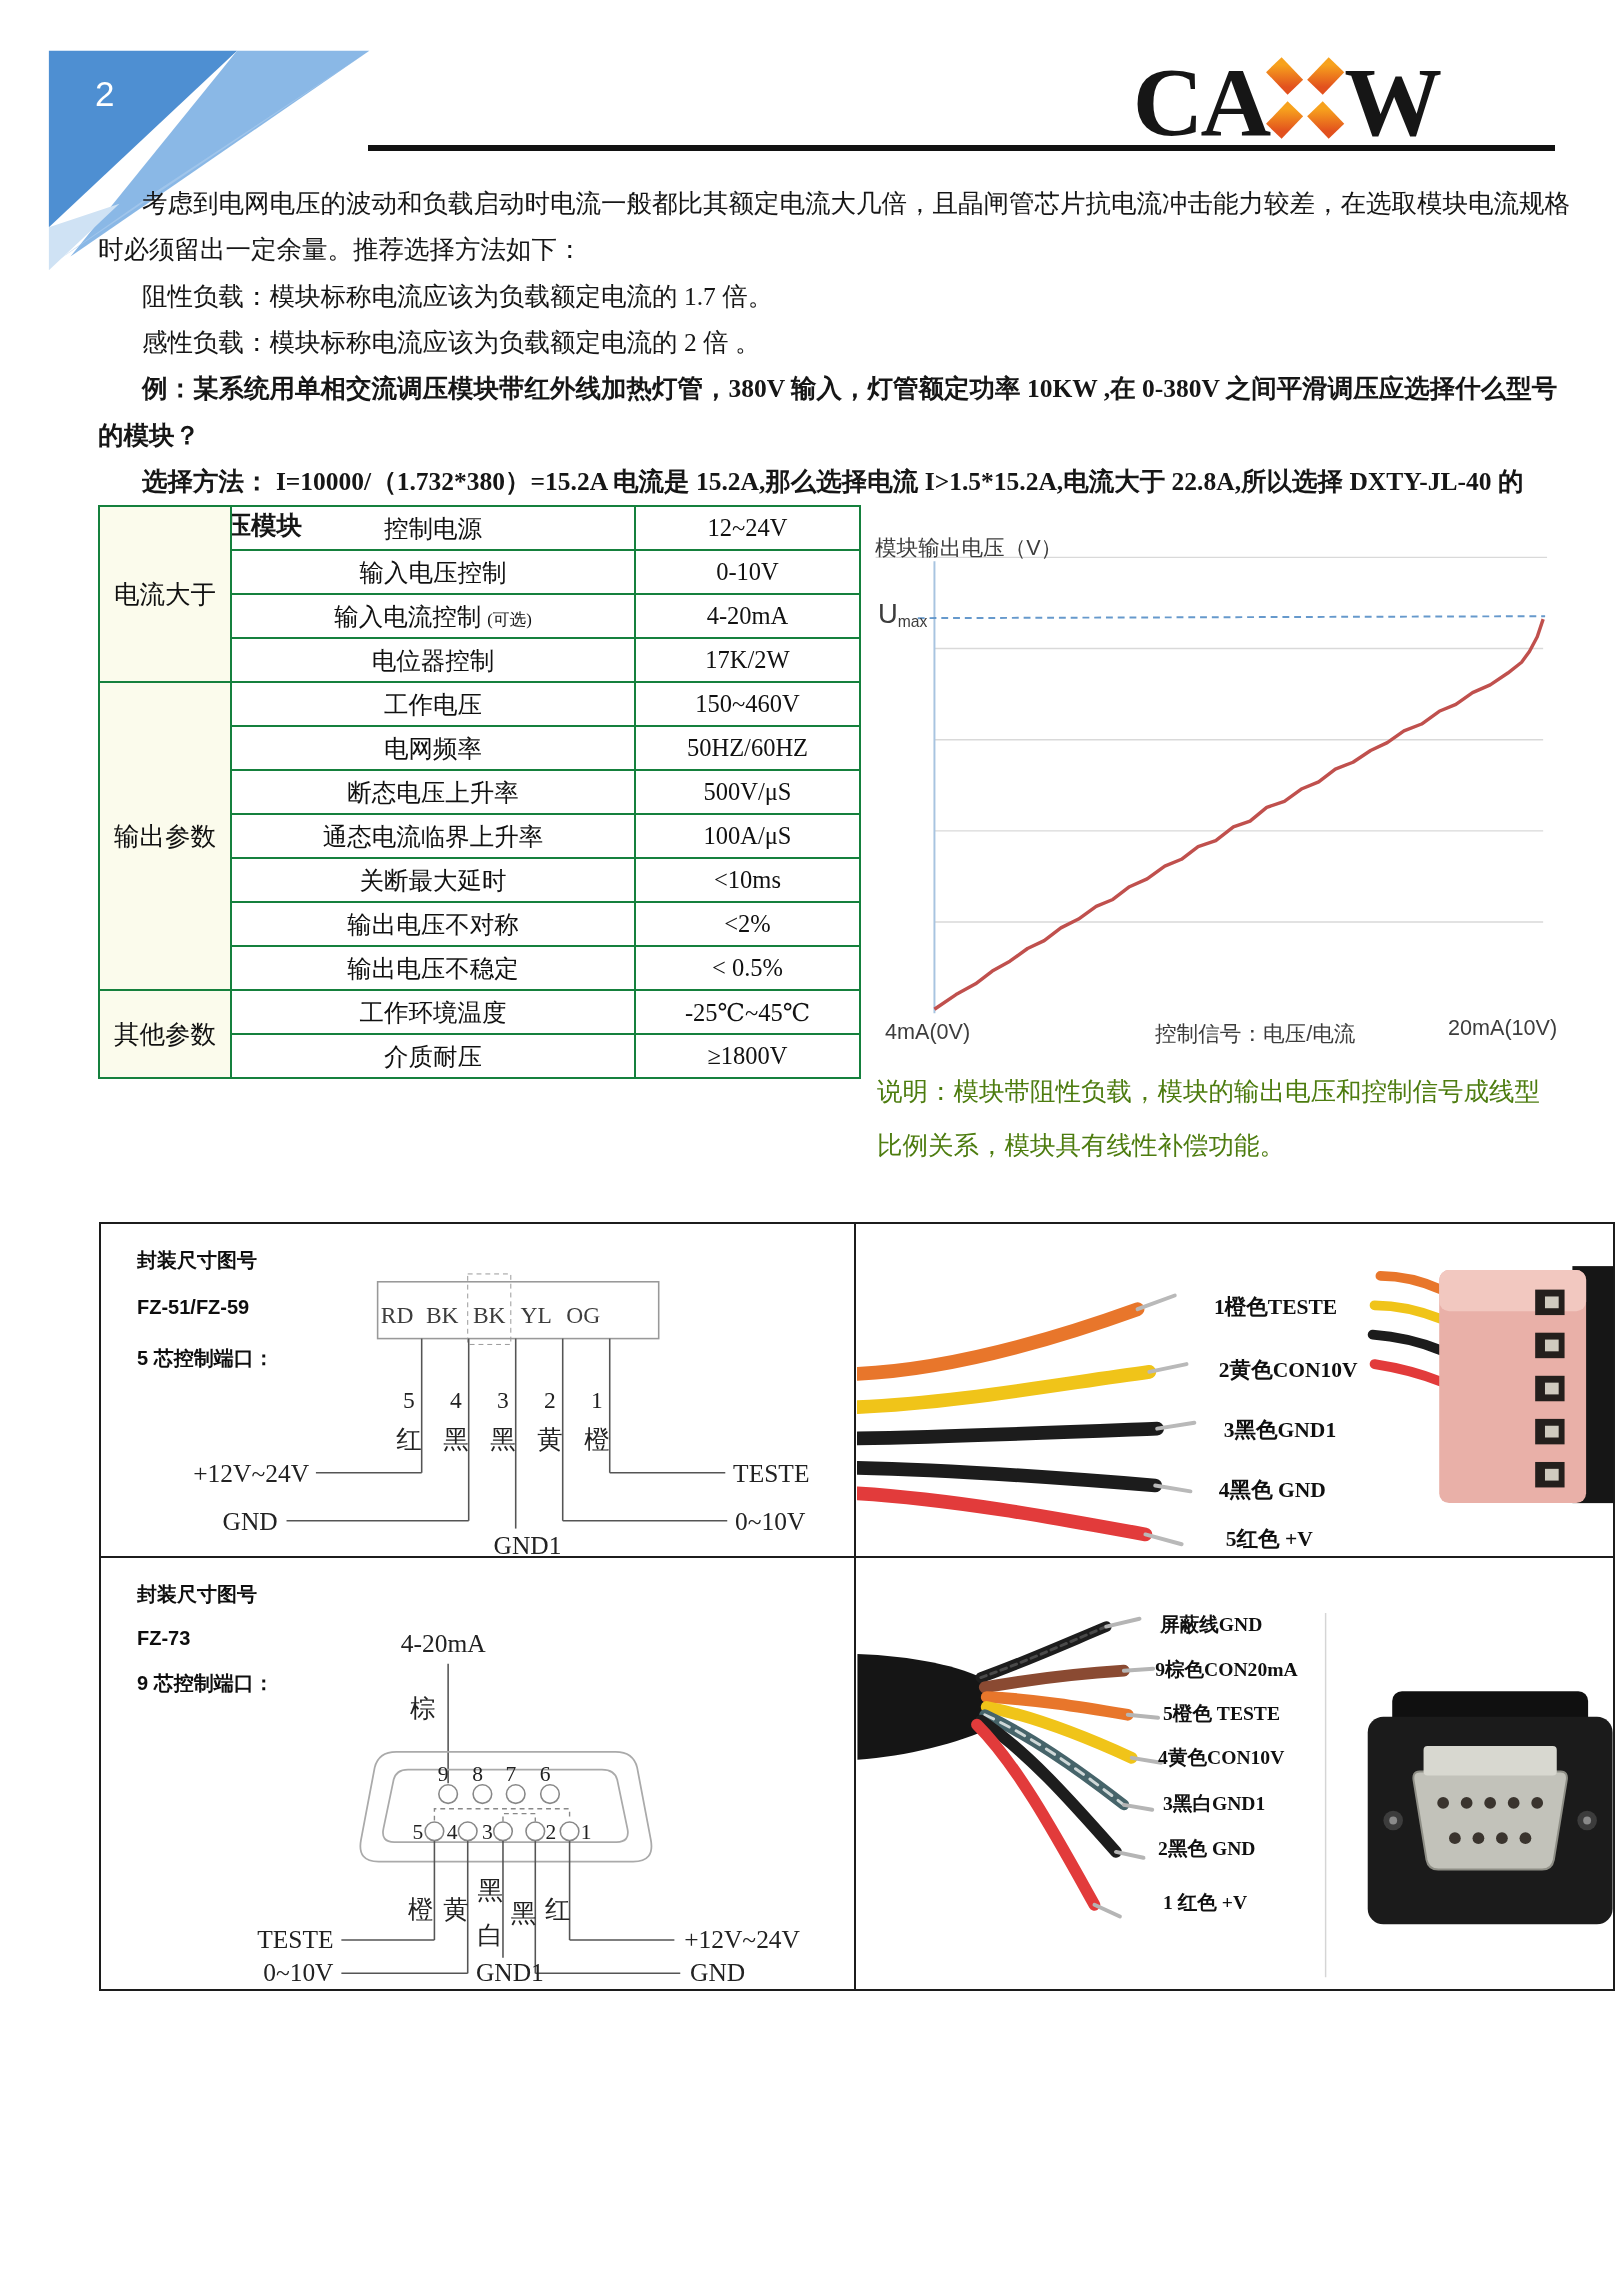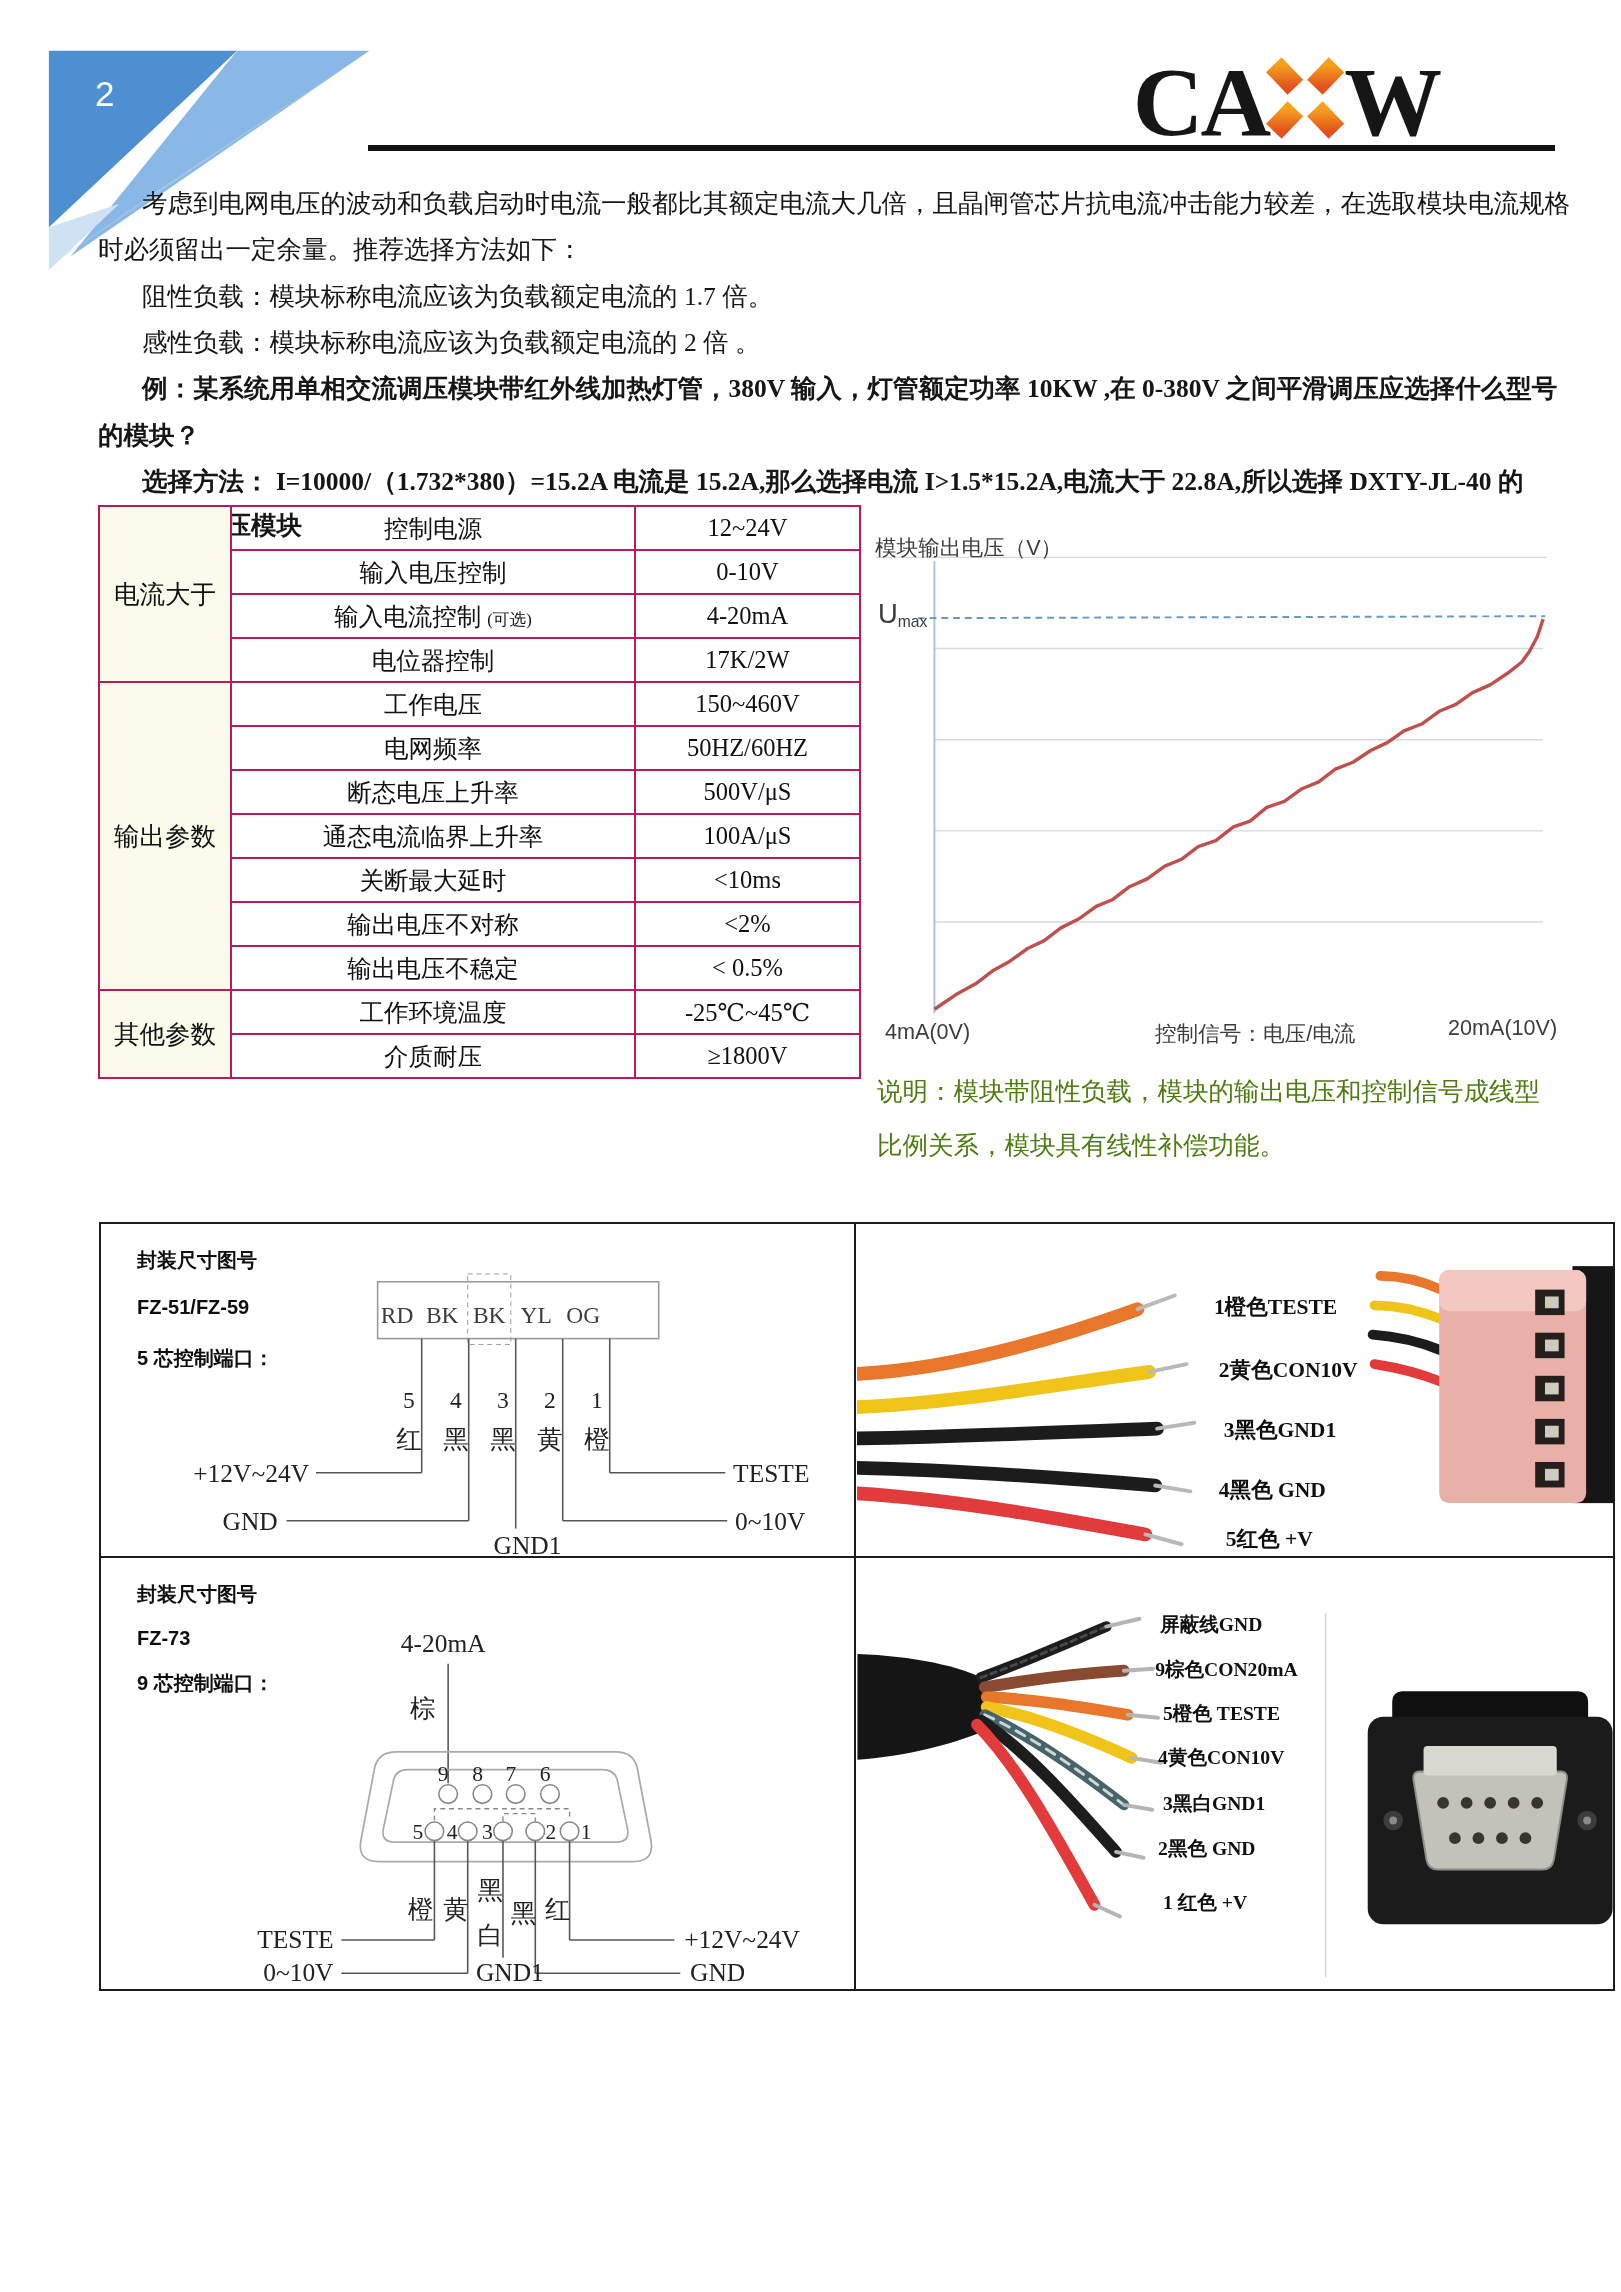--- a/index.html
+++ b/index.html
@@ -9,21 +9,21 @@
   
   .pagenum{position:absolute;left:95px;top:74px;font-family:"Liberation Sans",sans-serif;
            font-size:35px;color:#ffffff;}
   .rule{position:absolute;left:368px;top:145px;width:1187px;height:5.9px;background:#121212;}
   
   .il{position:absolute;white-space:nowrap;font-size:25.5px;color:#161616;}
   .bold{font-weight:bold;}
   
   table.spec{position:absolute;left:98px;top:505px;border-collapse:collapse;table-layout:fixed;
              border:2.9px solid #000;font-size:24.5px;color:#111;}
-  table.spec td{border:2px solid #be185d;text-align:center;vertical-align:middle;height:42px;padding:0;}
+  table.spec td{border:2px solid #15803d;text-align:center;vertical-align:middle;height:42px;padding:0;}
   td.cat{background:#fbfbec;width:130px;font-size:25.5px;}
   td.nm{width:402px;}
   td.val{width:223px;}
   .tnote{font-size:16.7px;text-align:right;}
   tr.gs td{border-top:2.9px solid #000;margin-top:32px;}
   
   .cl{position:absolute;white-space:nowrap;font-family:"Liberation Sans",sans-serif;
       font-size:21.6px;color:#3d3d3d;text-align:center;}
   .umax{position:absolute;left:878px;top:598px;font-family:"Liberation Sans",sans-serif;color:#3d3d3d;}
   .umax .u{font-size:27.4px;}

